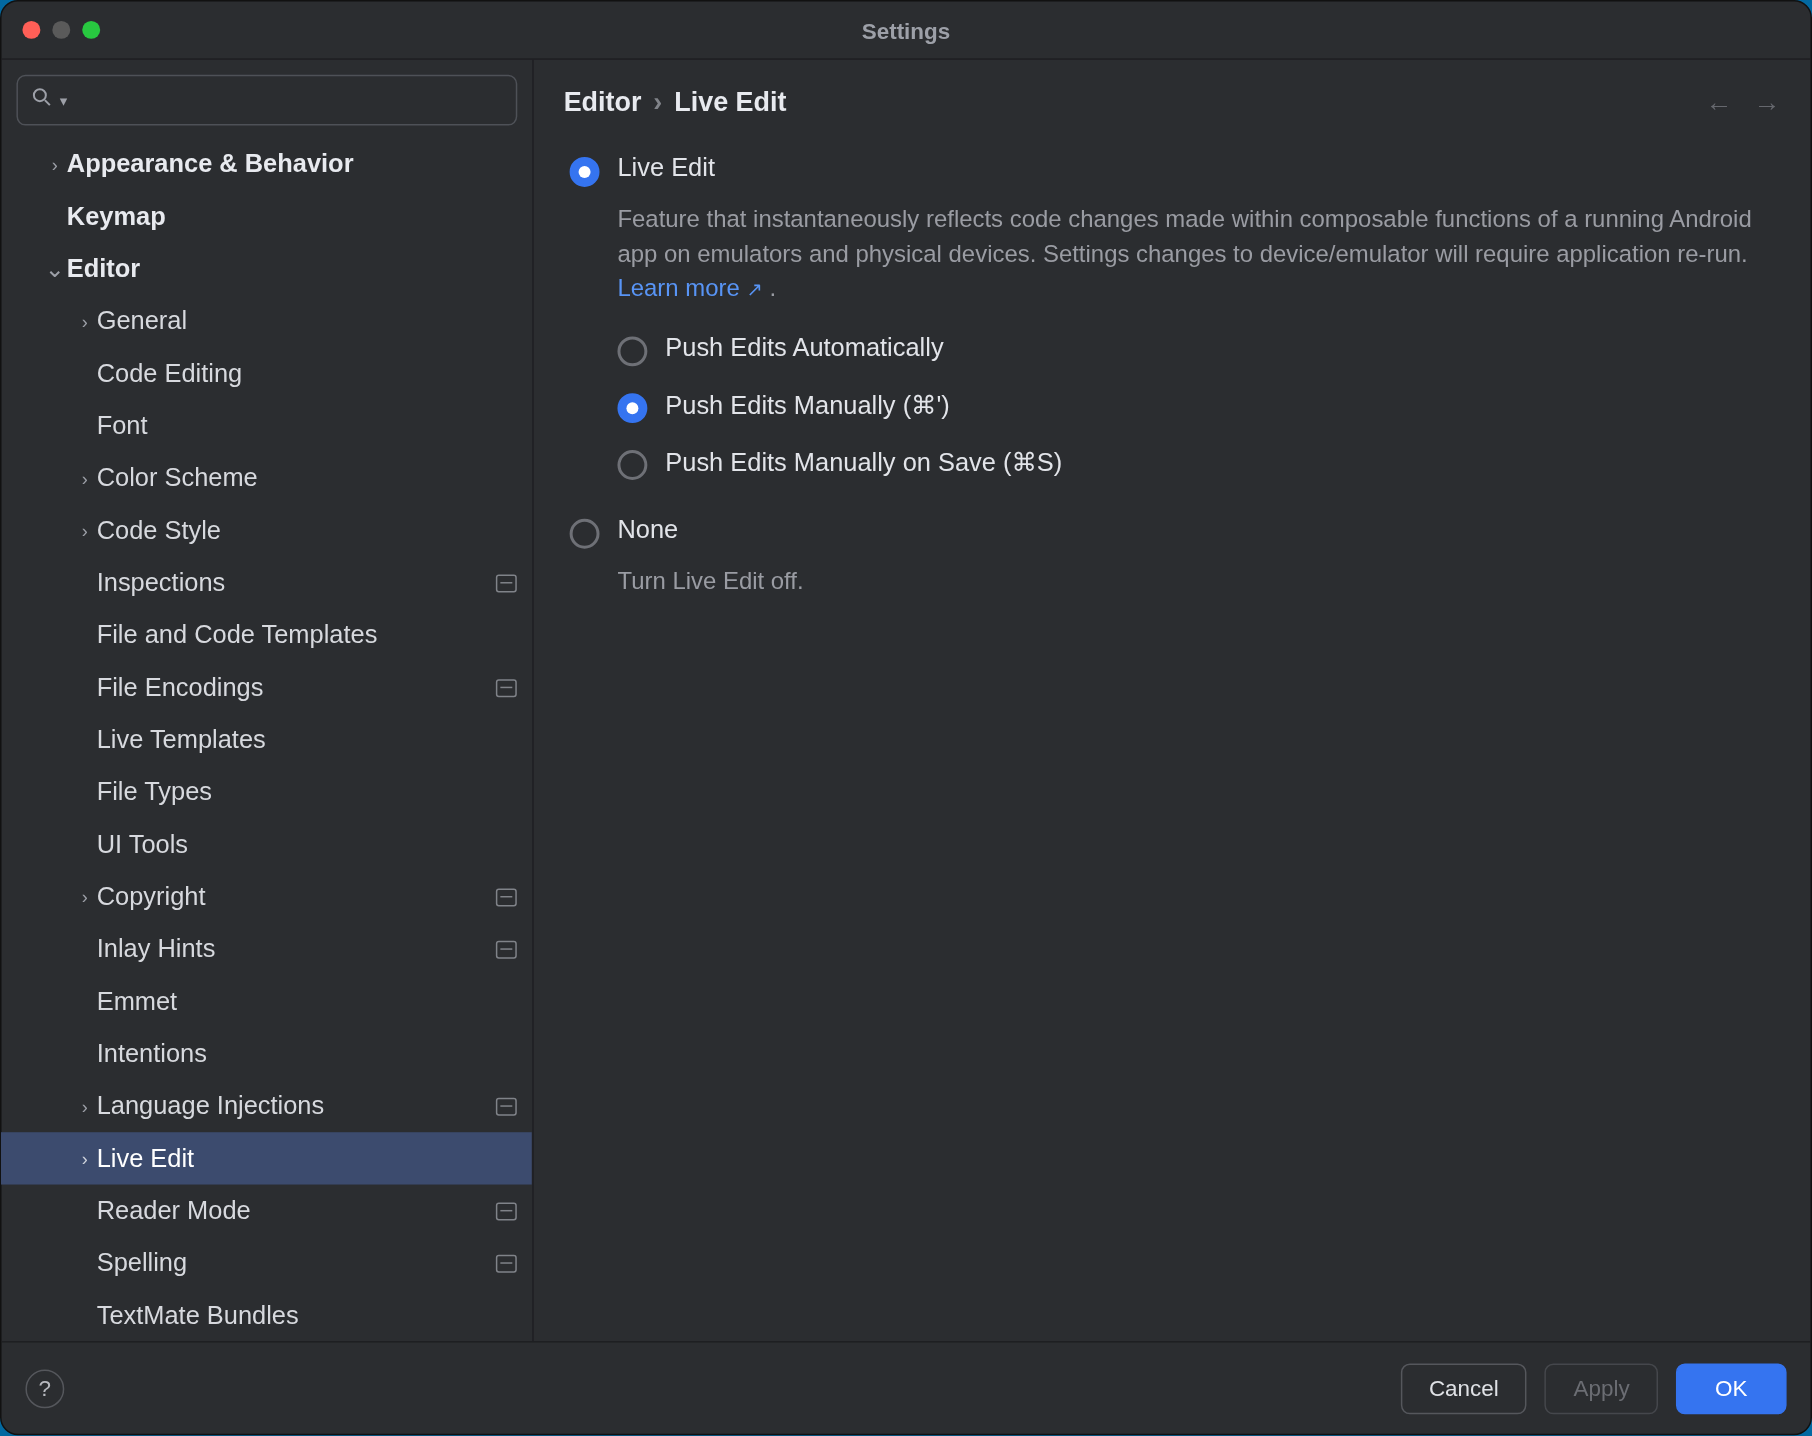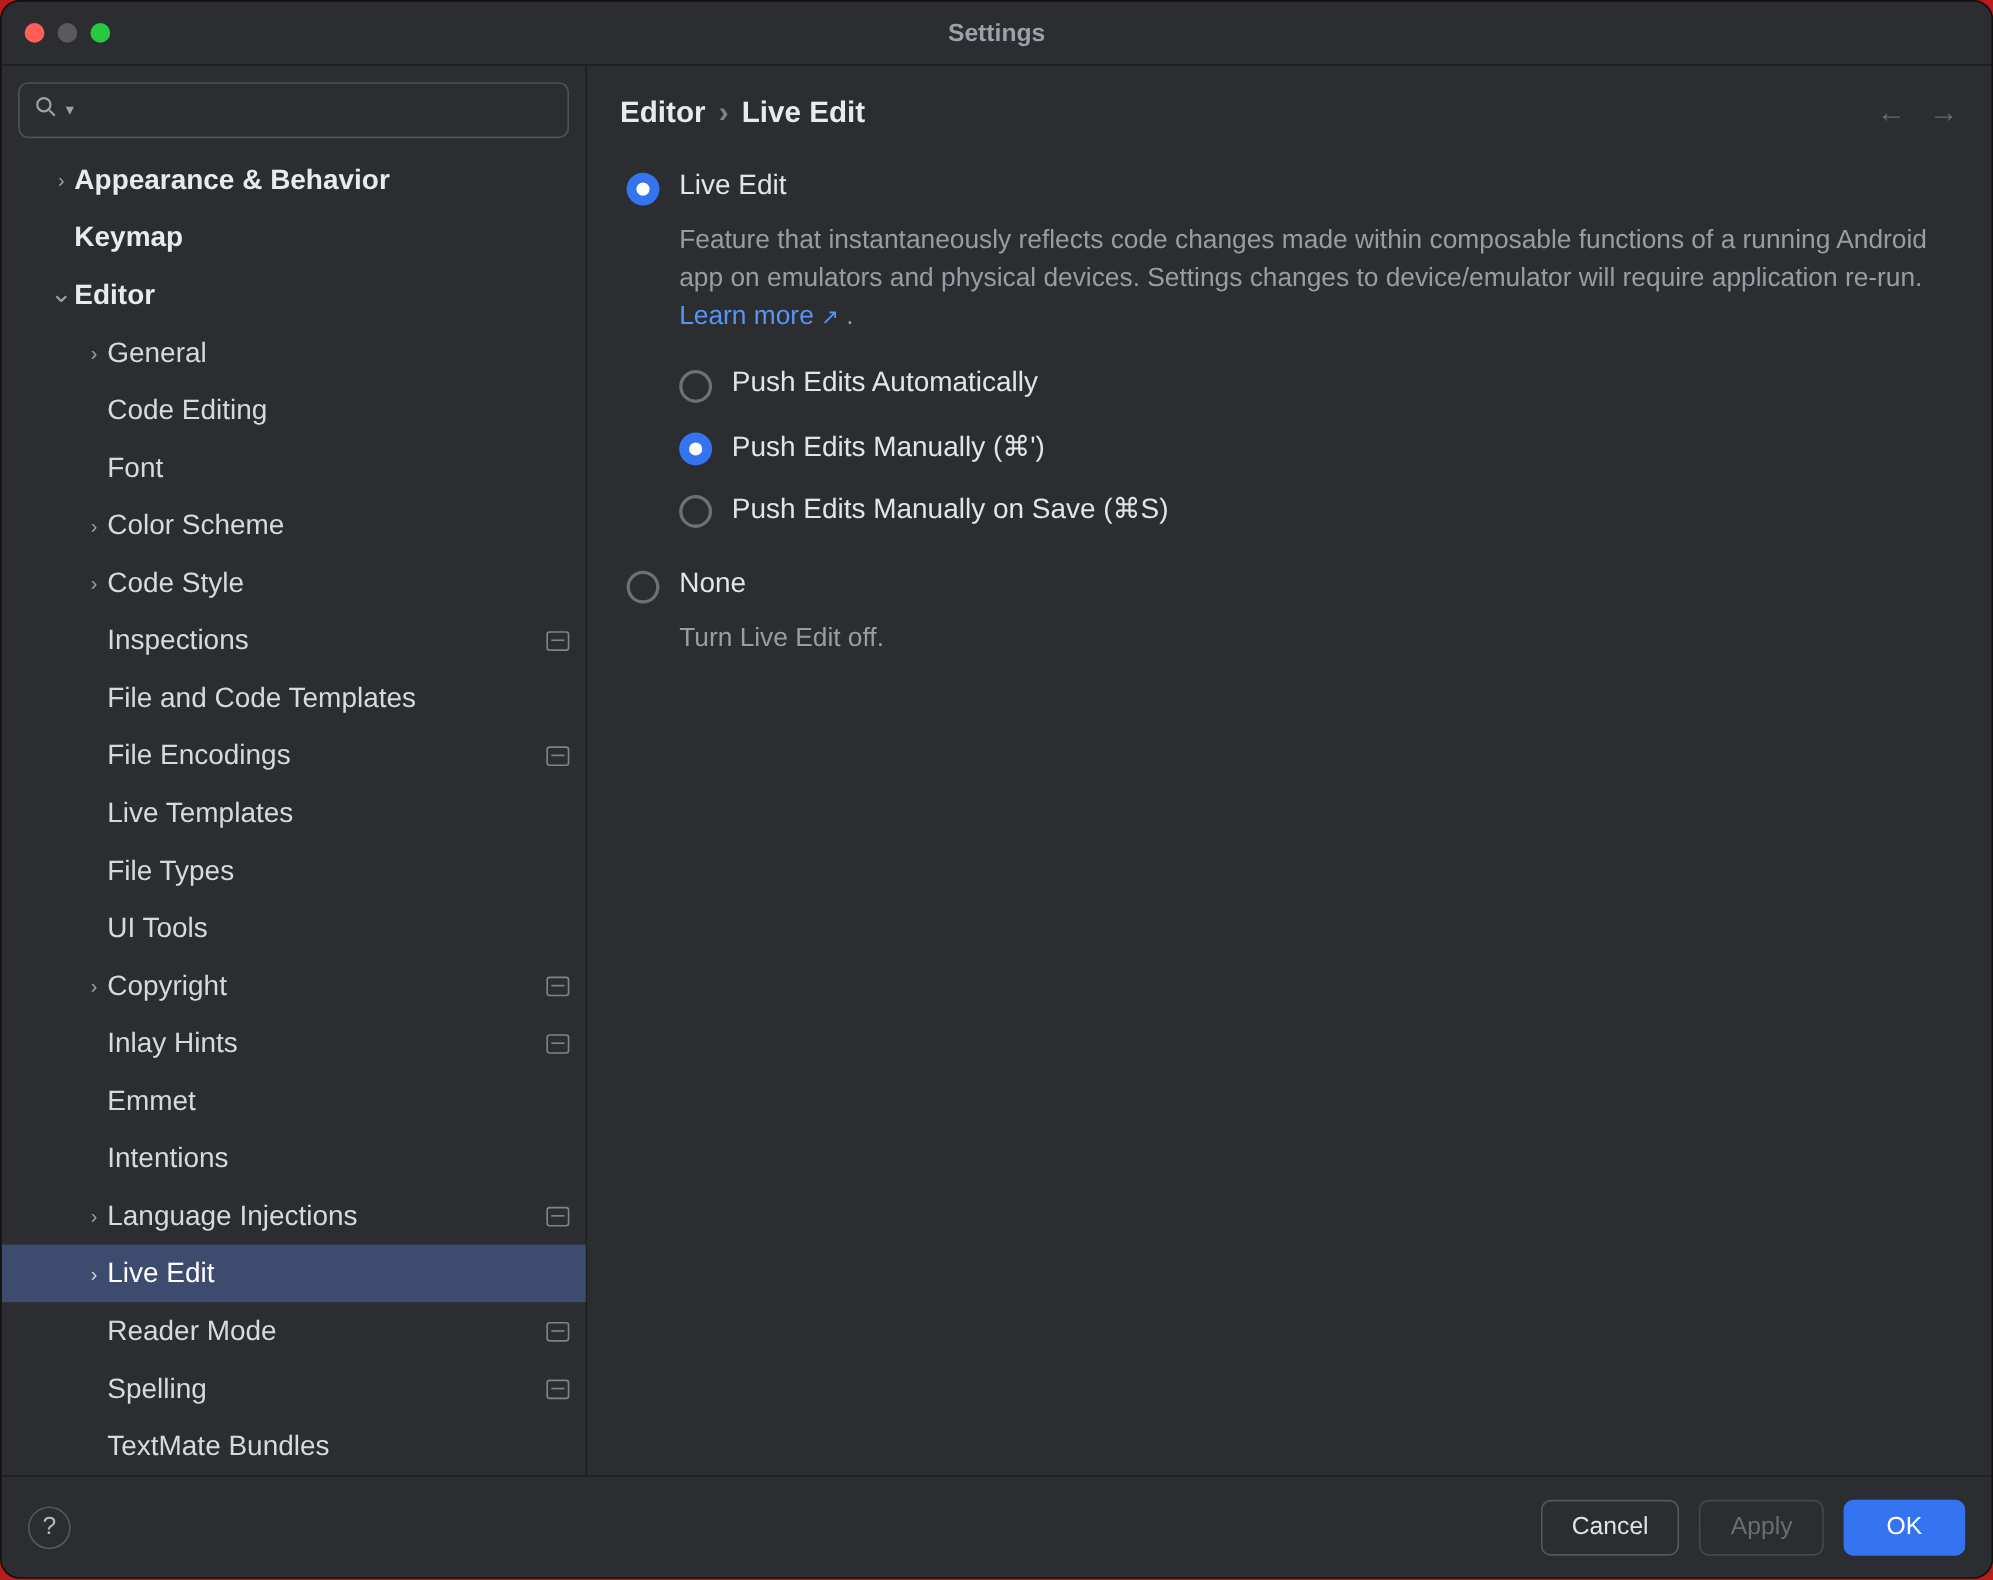--- a/index.html
+++ b/index.html
@@ -219,21 +219,21 @@
   .btn.disabled { color: #6b6d73; border-color: #45474c; cursor: default; }
   .btn.primary { background: #3574f0; border-color: #3574f0; color: #fff; min-width: 74px; justify-content: center; }
 
   
   .stage {
     width: 100%;
     height: 100%;
     display: flex;
     align-items: flex-start;
     justify-content: flex-start;
-    background: #b91c1c;
+    background: #0369a1;
   }
   .scale-wrap {
     transform-origin: top left;
   }
   .link-arrow { font-size: 13px; }
 </style>
 </head>
 <body>
 
 <div class="stage">

